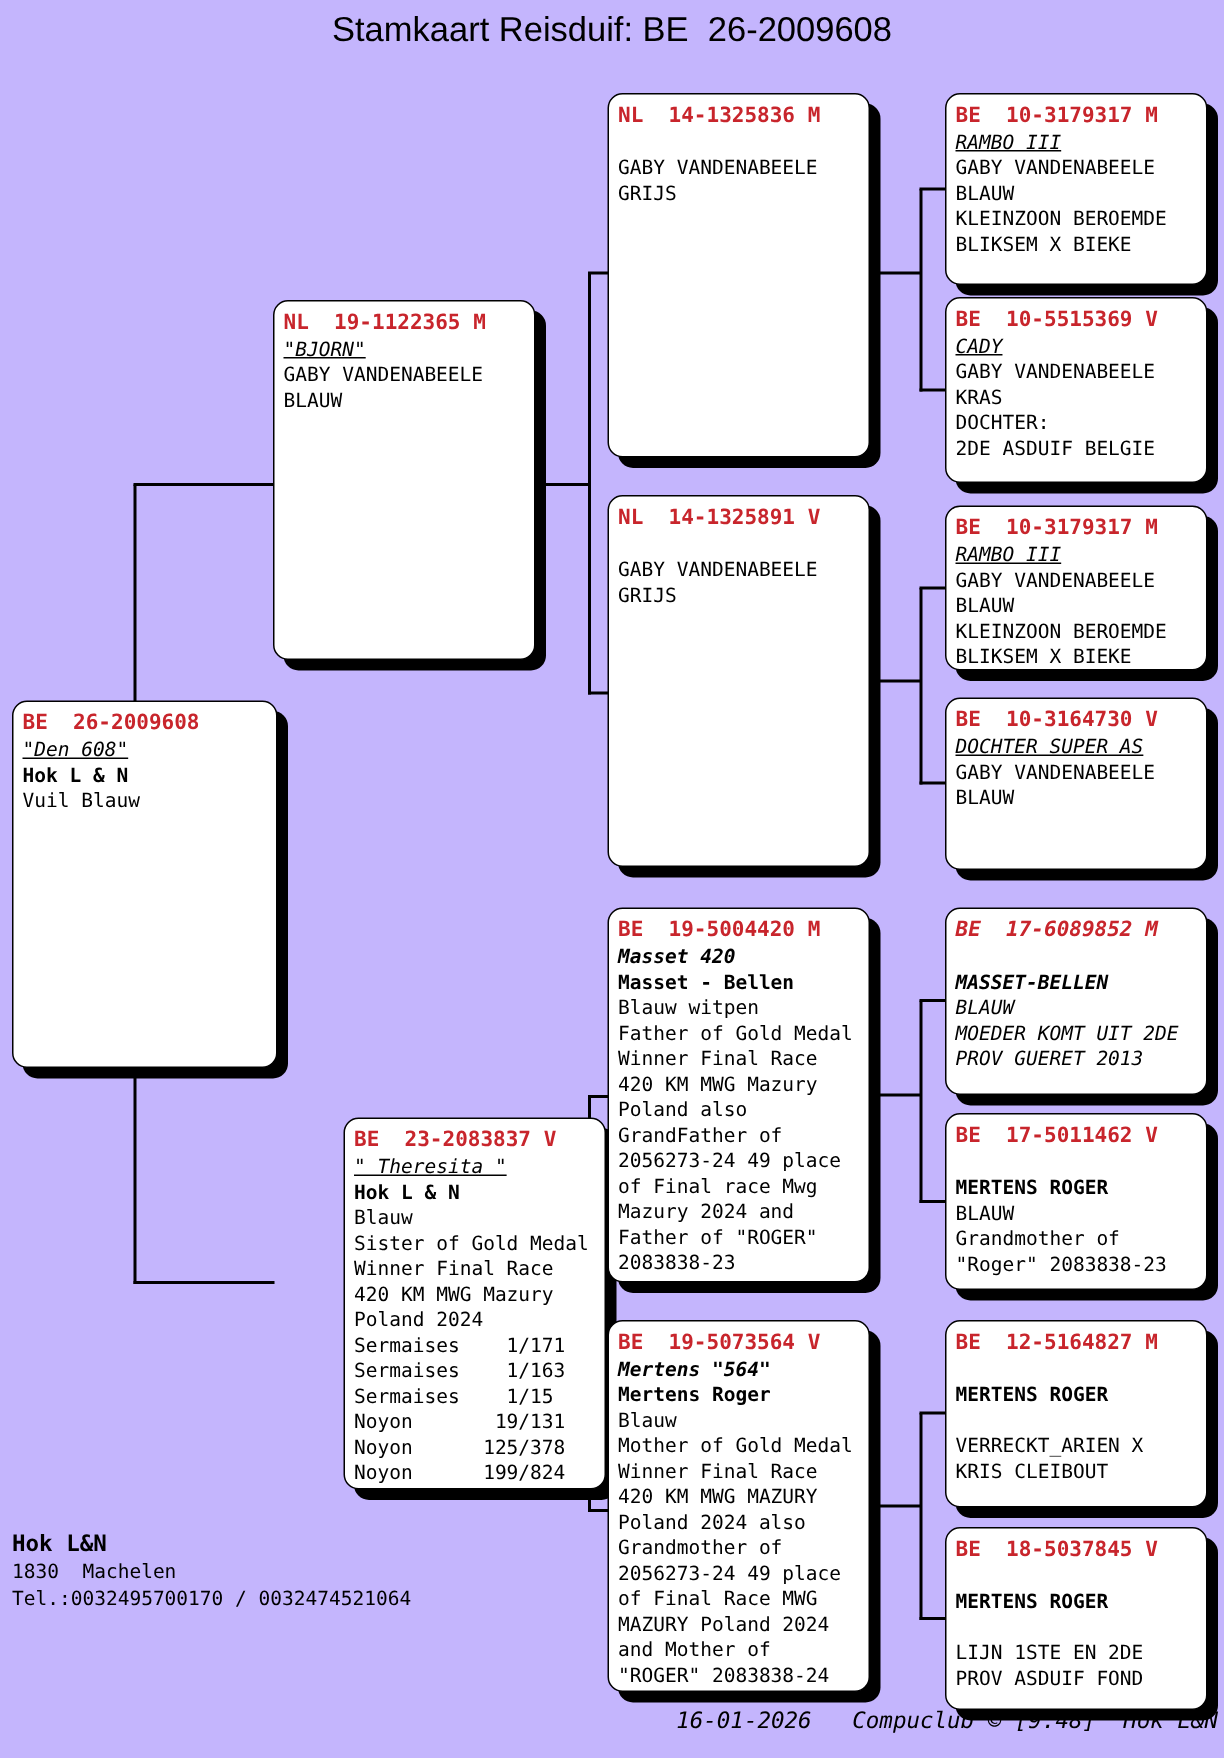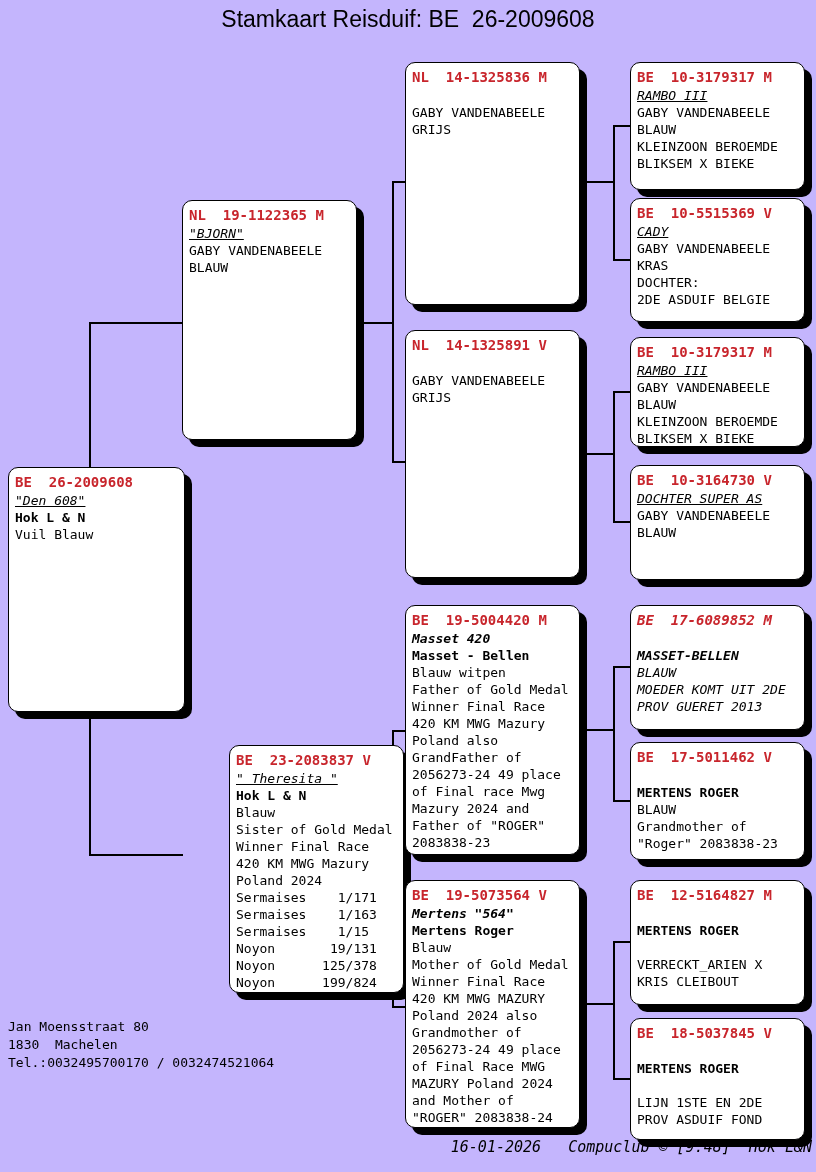--- a/index.html
+++ b/index.html
@@ -228,19 +228,19 @@
   <div class="pbox" id="box-gg8">
       <div class="ring">BE  18-5037845 V</div>
       <div class="line normal"></div>
       <div class="line bold">MERTENS ROGER</div>
       <div class="line normal"></div>
       <div class="line normal">LIJN 1STE EN 2DE</div>
       <div class="line normal">PROV ASDUIF FOND</div>
     </div>
 
   <div class="footer-left">
-    <div class="addr">Jan Moensstraat 80</div>
+    <div class="loft-name">Hok L&amp;N</div>
     <div class="addr">1830  Machelen</div>
     <div class="addr">Tel.:0032495700170 / 0032474521064</div>
   </div>
   <div class="credit">16-01-2026   Compuclub © [9.48]  Hok L&amp;N</div>
 
 </div>
 
 </body></html>

